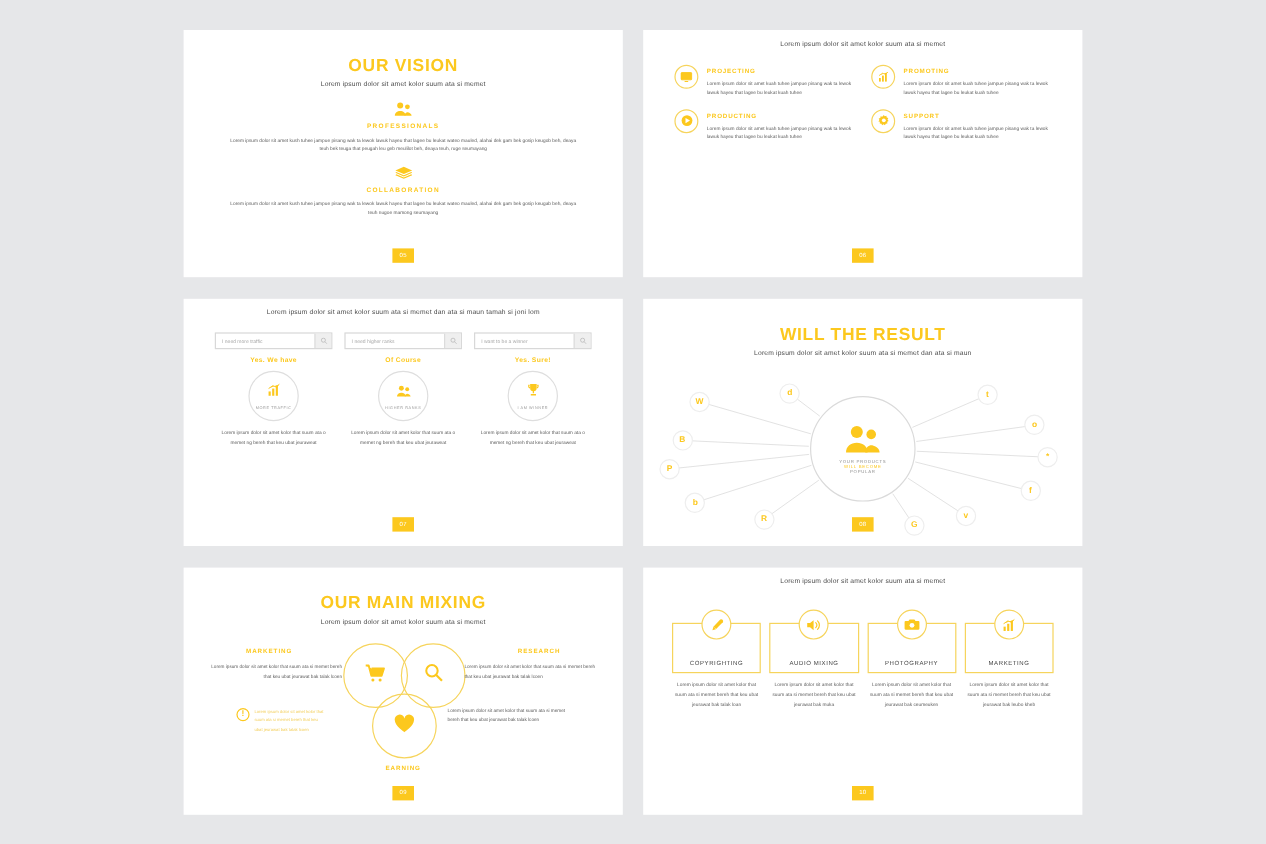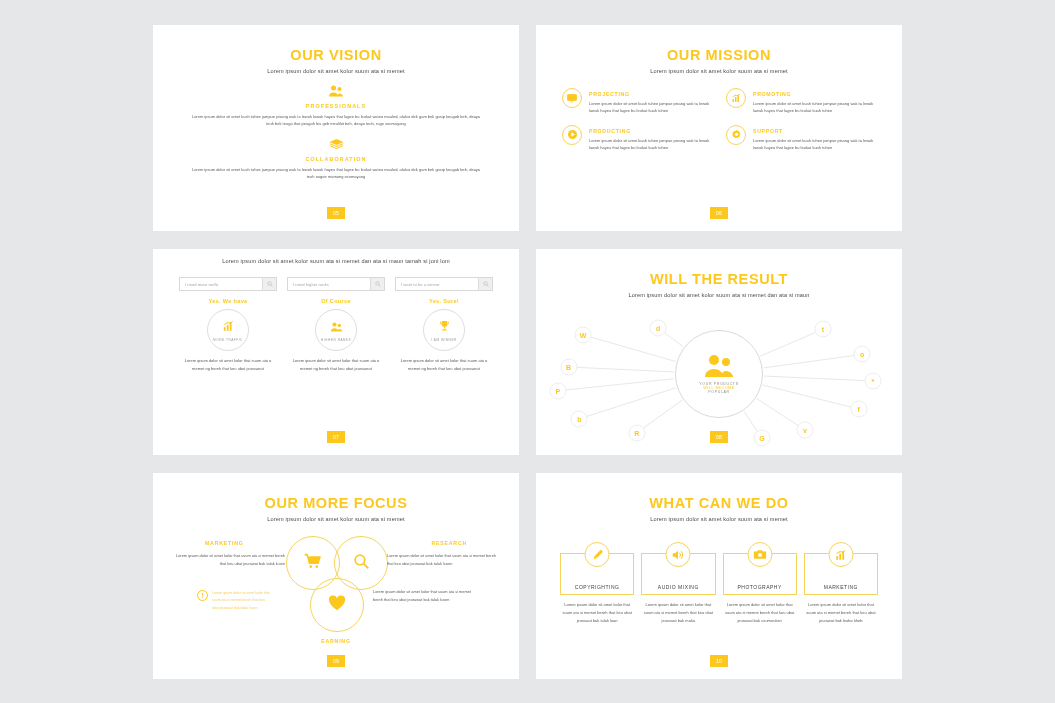--- a/index.html
+++ b/index.html
@@ -194,21 +194,20 @@
         <div class="vision-h">COLLABORATION</div>
         <div class="vision-p">Lorem ipsum dolor sit amet kush tuhee jampue pisang wak ta lewok lawuk hayeu that lagee bu leukat wateo mauled, alahai dek gam bek gosip keugab beh, deaya teuh nugoe mamong seumayang</div>
       </div>
 
       <div class="pagebadge">05</div>
     </div>
   </div>
 
   <div class="slide">
     <div class="slide-inner">
-      <div class="s-title">OUR MISSION</div>
       <div class="s-sub">Lorem ipsum dolor sit amet kolor suum ata si memet</div>
 
       <div class="mission-grid">
         <div class="m-item">
           <div class="ring m-ring">
             <svg width="10" height="9" viewBox="0 0 20 18">
                 <rect class="ic" x="1" y="1" width="18" height="12" rx="1.5" fill="none" stroke="#fcc81e" stroke-width="1.6"></rect>
                 <rect class="ic" x="4" y="9" width="12" height="2.2"></rect>
                 <rect class="ic" x="7" y="15" width="6" height="1.6"></rect>
               </svg>
@@ -400,21 +399,21 @@
             <div class="node" style="left: 79%; top: 18%;">t</div>
           </div>
       </div>
 
       <div class="pagebadge">08</div>
     </div>
   </div>
 
   <div class="slide">
     <div class="slide-inner">
-      <div class="s-title">OUR MORE FOCUS</div>
+      <div class="s-title">OUR MAIN MIXING</div>
       <div class="s-sub">Lorem ipsum dolor sit amet kolor suum ata si memet</div>
 
       <div class="focus-wrap">
         <div class="fcirc" style="left:129px; top:10px;">
           <span>
             <svg width="18" height="16" viewBox="0 0 24 21">
                 <path class="ic" d="M1 2h3.3l3 11.4h11.4l2.6-8.2H7.5" fill="none" stroke="#fcc81e" stroke-width="2.1" stroke-linejoin="round"></path>
                 <circle class="ic" cx="9" cy="18" r="1.7"></circle>
                 <circle class="ic" cx="17" cy="18" r="1.7"></circle>
               </svg>
@@ -454,21 +453,20 @@
           </div>
         </div>
       </div>
 
       <div class="pagebadge">09</div>
     </div>
   </div>
 
   <div class="slide">
     <div class="slide-inner">
-      <div class="s-title">WHAT CAN WE DO</div>
       <div class="s-sub">Lorem ipsum dolor sit amet kolor suum ata si memet</div>
 
       <div class="cards4">
         <div class="card">
           <div class="card-ring">
             <svg width="12" height="12" viewBox="0 0 20 20">
                 <path class="ic" d="M14.5 2.2a2.6 2.6 0 0 1 3.6 3.6L8.4 15.6 3.6 17l1.4-4.8z"></path>
                 <path d="M6.6 13.4l1.4 1.4" stroke="#ffffff" stroke-width="1"></path>
               </svg>
           </div>

